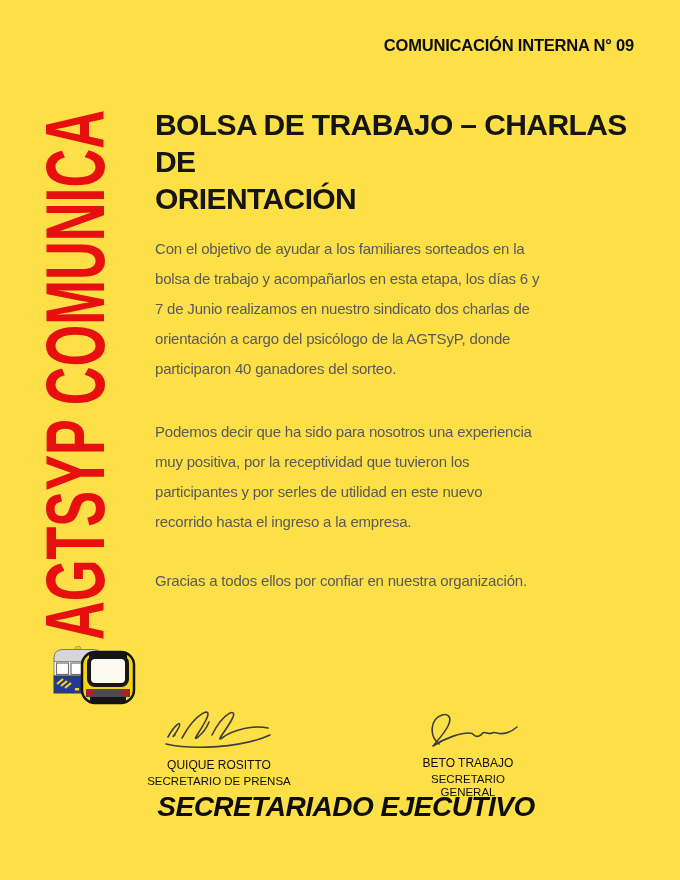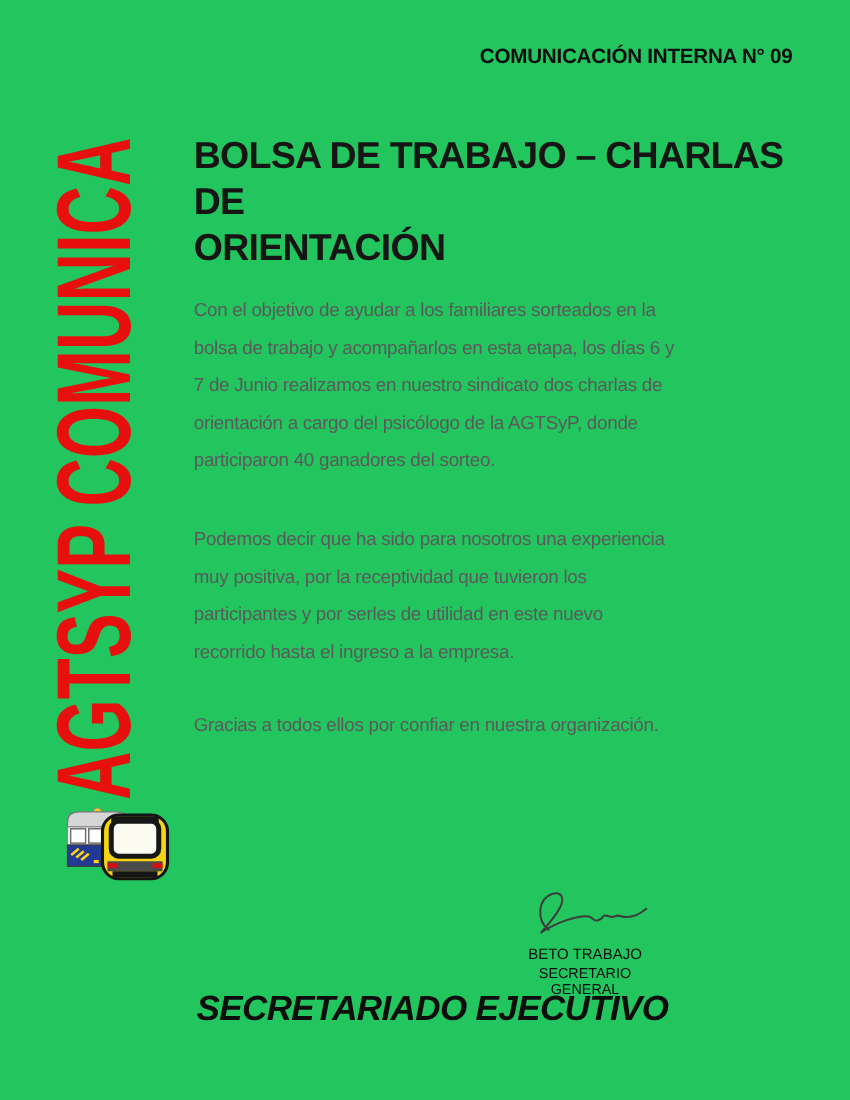--- a/index.html
+++ b/index.html
@@ -1,17 +1,17 @@
 <!DOCTYPE html>
 <html><head>
 <meta charset="utf-8">
 <style>
   html,body { margin:0; padding:0; background:#ffffff; }
   .page {
-    position:relative; width:680px; height:880px; background:#22c55e;
+    position:relative; width:680px; height:880px; background:#fde047;
     font-family:"Liberation Sans", sans-serif; overflow:hidden; color:#161616;
   }
   .header {
     position:absolute; top:34px; right:46px; text-align:right;
     font-weight:bold; font-size:16.5px; line-height:23px; color:#0d0d0d;
     letter-spacing:-0.2px;
   }
   .title {
     position:absolute; left:155px; top:106px; margin:0; width:480px;
     font-size:30px; line-height:37px; font-weight:bold; color:#151515;
@@ -85,20 +85,27 @@
       <rect x="30" y="8" width="52" height="51" rx="13" fill="#f5d411" stroke="#141414" stroke-width="2.5"></rect>
       <rect x="37" y="9" width="38" height="11" fill="#161616"></rect>
       <rect x="37" y="13" width="38" height="28" rx="6" fill="#fbfbf2" stroke="#161616" stroke-width="4"></rect>
       <rect x="34" y="45" width="44" height="8" fill="#4a4a4a"></rect>
       <rect x="34" y="46.5" width="8" height="4" fill="#d11111"></rect>
       <rect x="70" y="46.5" width="8" height="4" fill="#d11111"></rect>
       <rect x="38" y="53" width="36" height="5" fill="#161616"></rect>
     </g>
   </svg>
 
+  <div class="sig-col sig-c1">
+    <svg class="sig-art" width="122" height="52" viewBox="0 0 122 52">
+      <path d="M10,33 C16,22 24,15 21,23 C18,30 12,35 17,31 M24,34 C38,8 56,1 48,16 C42,28 33,38 40,33 C45,29 49,23 51,18 M54,31 C66,7 82,2 73,17 C66,29 58,38 64,34 C76,25 96,21 110,24 M8,40 C34,46 84,44 112,31" fill="none" stroke="#3d3d3d" stroke-width="1.6" stroke-linecap="round"></path>
+    </svg>
+    <div class="sig-name">QUIQUE ROSITTO</div>
+    <div class="sig-role">SECRETARIO DE PRENSA</div>
+  </div>
 
 
   <div class="sig-col sig-c3">
     <svg class="sig-art" width="110" height="50" viewBox="0 0 110 50">
       <path d="M26,40 C16,32 17,15 29,11 C36,9 39,14 35,22 C31,30 24,37 20,42 M20,42 C34,33 48,29 56,29 C63,29 60,34 66,32 C71,30 68,27 74,29 C80,31 78,27 84,29 C91,31 98,28 104,23" fill="none" stroke="#3d3d3d" stroke-width="1.6" stroke-linecap="round"></path>
     </svg>
     <div class="sig-name">BETO TRABAJO</div>
     <div class="sig-role">SECRETARIO GENERAL</div>
   </div>
 

